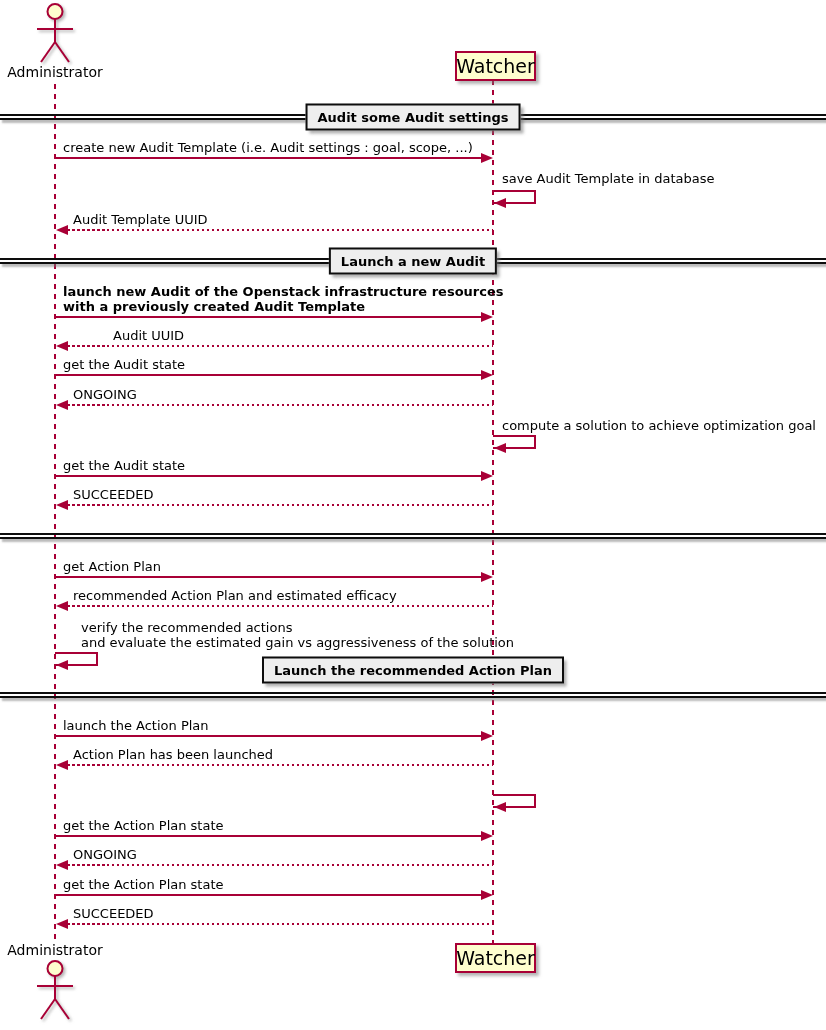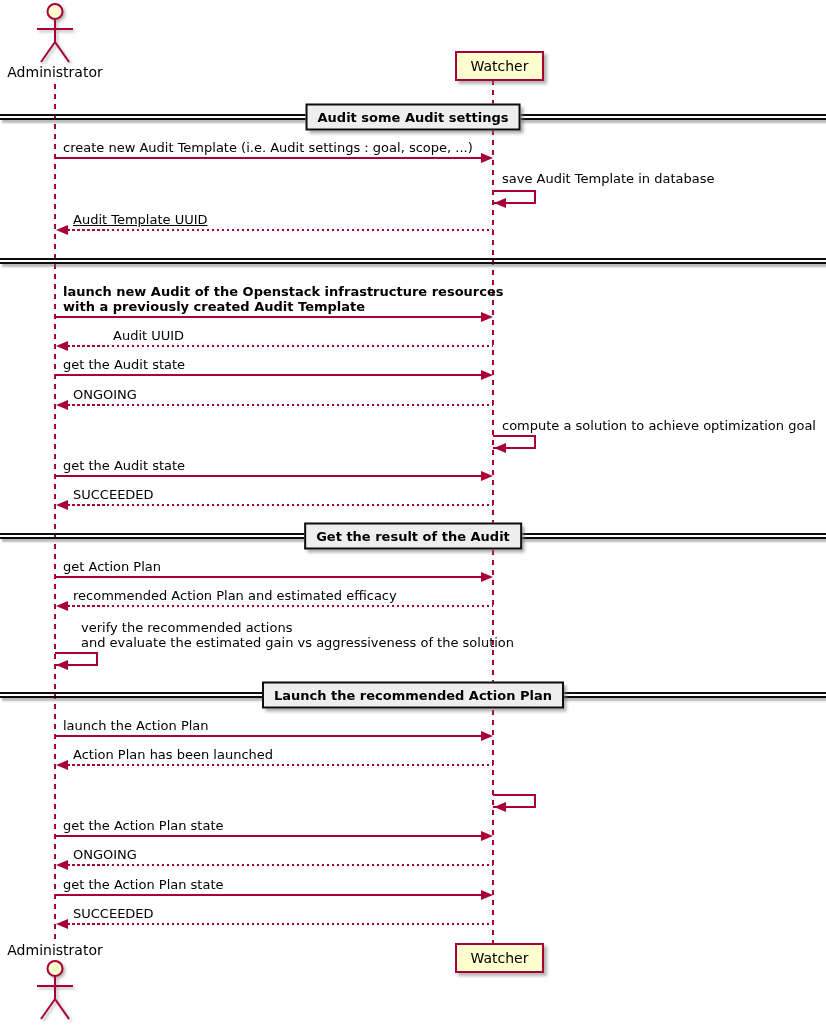--- a/index.html
+++ b/index.html
@@ -3,25 +3,25 @@
 <meta charset="utf-8">
 <style>
   html,body{margin:0;padding:0;background:#ffffff;}
   #canvas{
     position:relative;width:826px;height:1030px;background:#ffffff;
     font-family:"DejaVu Sans",sans-serif;color:#000;overflow:hidden;
   }
   .lifeline{position:absolute;width:2px;
     background-image:repeating-linear-gradient(180deg,#A80036 0 5px,transparent 5px 10px);}
   .participant-box{
-    position:absolute;box-sizing:border-box;width:89px;height:30px;
+    position:absolute;box-sizing:border-box;width:81px;height:30px;
     background:#FEFECE;border:2px solid #A80036;
     box-shadow:3px 3px 3px rgba(120,120,120,0.55);
     display:flex;align-items:center;justify-content:center;
-    font-size:14px;color:#000;
+    font-size:19px;color:#000;
   }
   .actor-figure{position:absolute;filter:drop-shadow(2.5px 2.5px 1.5px rgba(120,120,120,0.55));}
   .actor-label{position:absolute;width:120px;text-align:center;font-size:14px;line-height:16px;}
   .divider-lines{
     position:absolute;left:0;width:826px;height:6px;box-sizing:border-box;
     border-top:2px solid #0d0d0d;border-bottom:2px solid #0d0d0d;
     box-shadow:2px 3px 2px rgba(120,120,120,0.5);
   }
   .divider-label{
     position:absolute;left:50%;transform:translate(-50%,-50%);
@@ -49,24 +49,25 @@
     <div class="lifeline" style="left: 54px; top: 84px; height: 857px;"></div>
     <div class="lifeline" style="left: 492px; top: 80px; height: 863px;"></div>
     <div class="divider-lines" style="top: 114px;"></div>
     <div class="divider-label" style="top: 117px;">Audit some Audit settings</div>
     <div class="msg-label" style="left: 63px; top: 140px;">create new Audit Template (i.e. Audit settings : goal, scope, ...)</div>
     <div class="msg-line-solid" style="left: 56px; top: 157px; width: 425px;"></div>
     <div class="arrow-right" style="left: 481px; top: 153px;"></div>
     <div class="msg-label" style="left: 502px; top: 171px;">save Audit Template in database</div>
     <div class="self-loop" style="left: 493px; top: 190px;"></div>
     <div class="arrow-left" style="left: 494px; top: 198px;"></div>
-    <div class="msg-label" style="left: 73px; top: 212px; text-decoration: underline;">Audit Template UUID</div>
+    <div class="msg-label" style="left: 73px; top: 212px;">Audit Template UUID</div>
     <div class="msg-line-dashed" style="left: 67px; top: 229px; width: 426px;"></div>
     <div class="arrow-left" style="left: 56px; top: 225px;"></div>
     <div class="divider-lines" style="top: 258px;"></div>
+    <div class="divider-label" style="top: 261px;">Launch a new Audit</div>
     <div class="msg-label" style="left: 63px; top: 284px; font-weight: bold;">launch new Audit of the Openstack infrastructure resources
 with a previously created Audit Template</div>
     <div class="msg-line-solid" style="left: 56px; top: 316px; width: 425px;"></div>
     <div class="arrow-right" style="left: 481px; top: 312px;"></div>
     <div class="msg-label" style="left: 73px; top: 328px; margin-left: 40px;">Audit UUID</div>
     <div class="msg-line-dashed" style="left: 67px; top: 345px; width: 426px;"></div>
     <div class="arrow-left" style="left: 56px; top: 341px;"></div>
     <div class="msg-label" style="left: 63px; top: 357px;">get the Audit state</div>
     <div class="msg-line-solid" style="left: 56px; top: 374px; width: 425px;"></div>
     <div class="arrow-right" style="left: 481px; top: 370px;"></div>
@@ -76,33 +77,32 @@
     <div class="msg-label" style="left: 502px; top: 418px;">compute a solution to achieve optimization goal</div>
     <div class="self-loop" style="left: 493px; top: 435px;"></div>
     <div class="arrow-left" style="left: 494px; top: 443px;"></div>
     <div class="msg-label" style="left: 63px; top: 458px;">get the Audit state</div>
     <div class="msg-line-solid" style="left: 56px; top: 475px; width: 425px;"></div>
     <div class="arrow-right" style="left: 481px; top: 471px;"></div>
     <div class="msg-label" style="left: 73px; top: 487px;">SUCCEEDED</div>
     <div class="msg-line-dashed" style="left: 67px; top: 504px; width: 426px;"></div>
     <div class="arrow-left" style="left: 56px; top: 500px;"></div>
     <div class="divider-lines" style="top: 533px;"></div>
-    <div class="divider-label" style="top: 536px;">Get the result of the Audit</div>
     <div class="msg-label" style="left: 63px; top: 559px;">get Action Plan</div>
     <div class="msg-line-solid" style="left: 56px; top: 576px; width: 425px;"></div>
     <div class="arrow-right" style="left: 481px; top: 572px;"></div>
     <div class="msg-label" style="left: 73px; top: 588px;">recommended Action Plan and estimated efficacy</div>
     <div class="msg-line-dashed" style="left: 67px; top: 605px; width: 426px;"></div>
     <div class="arrow-left" style="left: 56px; top: 601px;"></div>
     <div class="msg-label" style="left: 81px; top: 620px;">verify the recommended actions
 and evaluate the estimated gain vs aggressiveness of the solution</div>
     <div class="self-loop" style="left: 55px; top: 652px;"></div>
     <div class="arrow-left" style="left: 56px; top: 660px;"></div>
     <div class="divider-lines" style="top: 692px;"></div>
-    <div class="divider-label" style="top: 695px;">Launch the recommended Action Plan</div>
+    <div class="divider-label" style="top: 670px;">Launch the recommended Action Plan</div>
     <div class="msg-label" style="left: 63px; top: 718px;">launch the Action Plan</div>
     <div class="msg-line-solid" style="left: 56px; top: 735px; width: 425px;"></div>
     <div class="arrow-right" style="left: 481px; top: 731px;"></div>
     <div class="msg-label" style="left: 73px; top: 747px;">Action Plan has been launched</div>
     <div class="msg-line-dashed" style="left: 67px; top: 764px; width: 426px;"></div>
     <div class="arrow-left" style="left: 56px; top: 760px;"></div>
     <div class="self-loop" style="left: 493px; top: 794px;"></div>
     <div class="arrow-left" style="left: 494px; top: 802px;"></div>
     <div class="msg-label" style="left: 63px; top: 818px;">get the Action Plan state</div>
     <div class="msg-line-solid" style="left: 56px; top: 835px; width: 425px;"></div>

